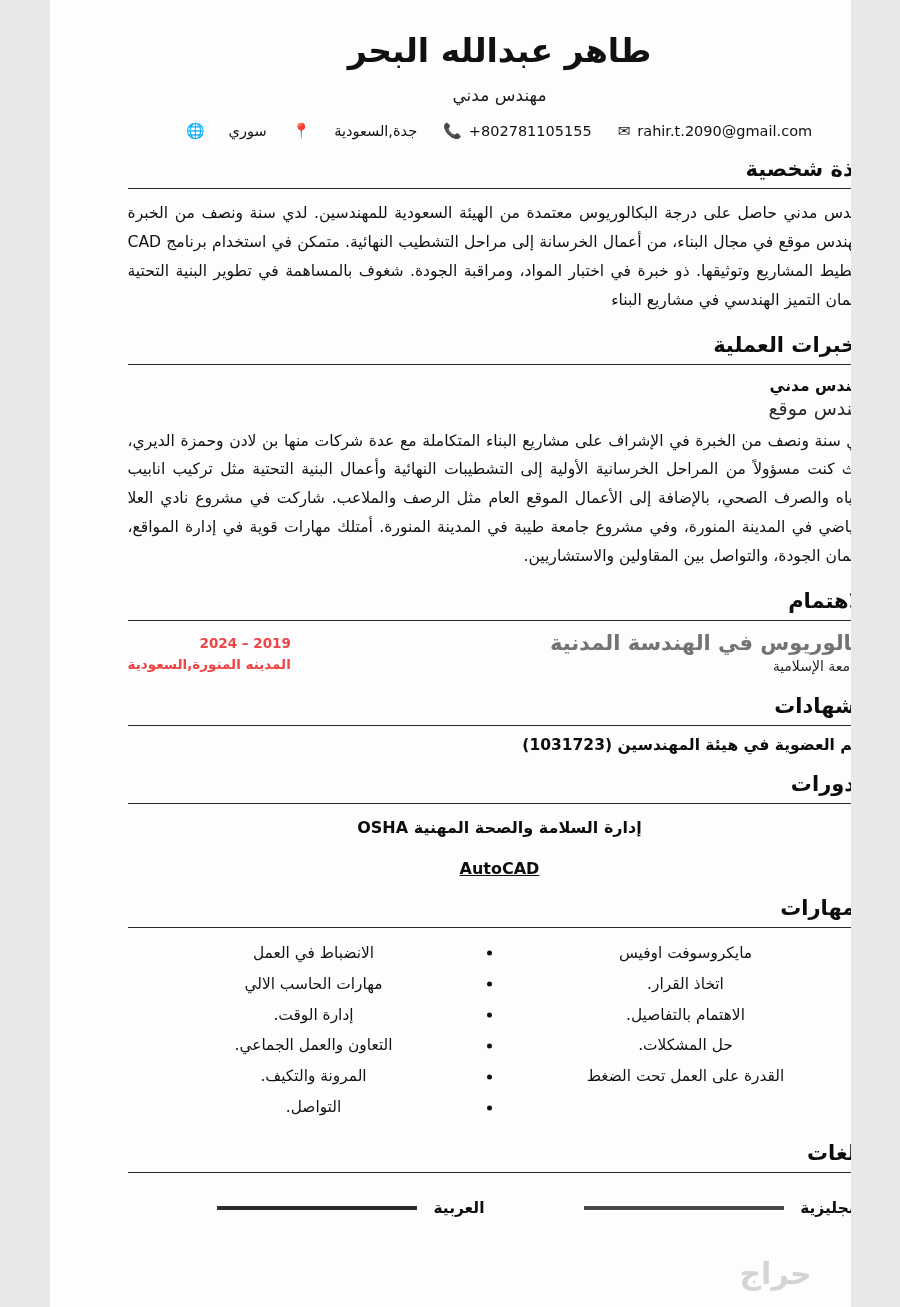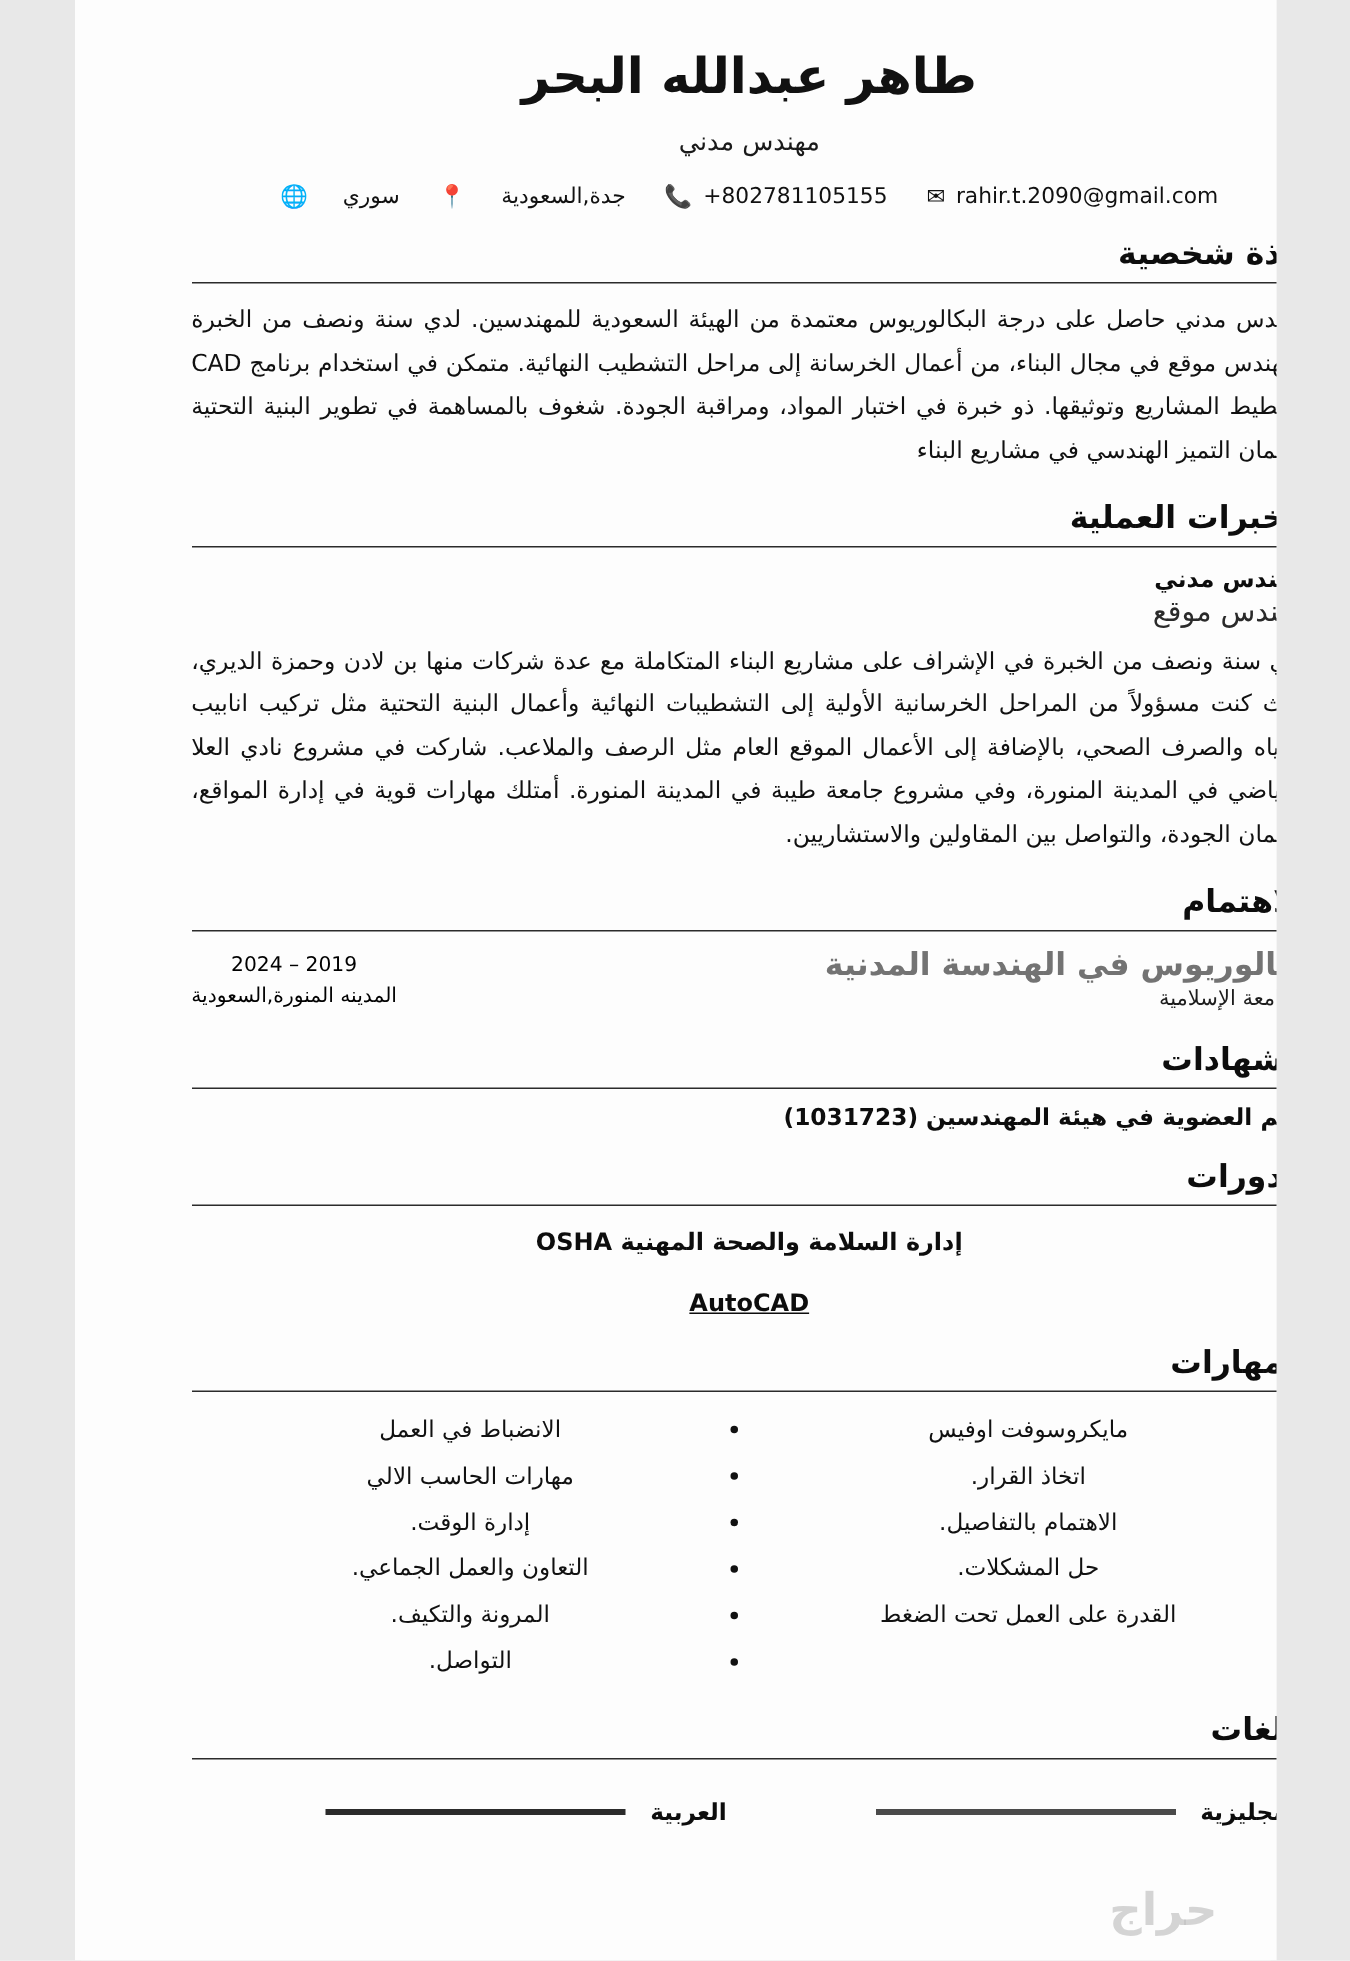--- a/index.html
+++ b/index.html
@@ -114,25 +114,25 @@
     font-weight: bold;
     color: #737373;
     margin: 0;
   }
   .edu-school {
     font-size: 14px;
     color: #1d1d1d;
     margin: 3px 0 0 0;
   }
   .edu-right {
-    text-align: center;
     font-size: 13.5px;
-    color: #000000;
+    color: #ef4444;
     line-height: 1.6;
     padding-top: 2px;
+    font-weight: bold;
   }
   .cert-line {
     text-align: right;
     font-size: 15.5px;
     font-weight: bold;
     color: #0d0d0d;
     margin: 10px 0 0 0;
   }
   .course-line {
     text-align: center;

